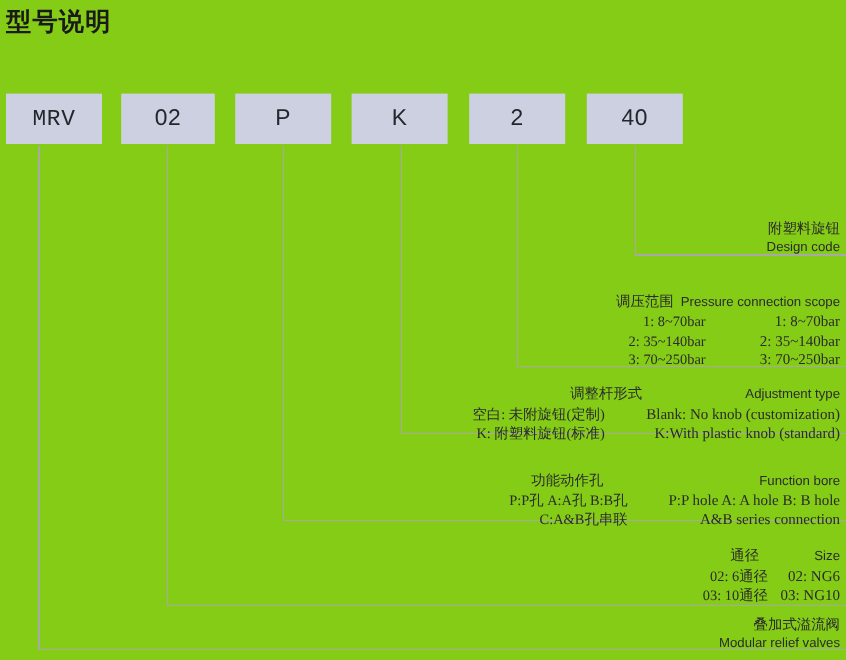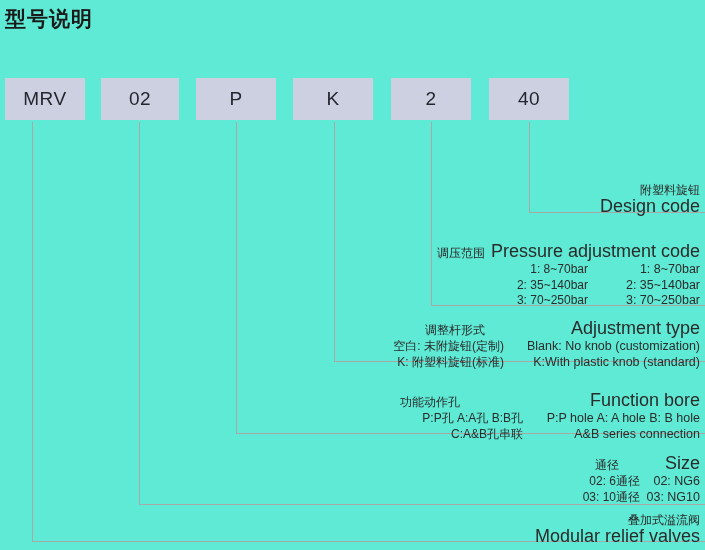--- a/index.html
+++ b/index.html
@@ -4,21 +4,21 @@
 <style>
   html, body {
     margin: 0;
     padding: 0;
     background: #ffffff;
   }
   #page {
     position: relative;
     width: 705px;
     height: 550px;
-    background: #5eead4;
+    background: #84cc16;
     font-family: "Liberation Sans", "DejaVu Sans", sans-serif;
     overflow: hidden;
   }
 
   
   #title {
     position: absolute;
     left: 5px;
     top: 6px;
     font-size: 21px;
@@ -65,53 +65,54 @@
     justify-content: flex-end;
     align-items: baseline;
     white-space: nowrap;
     line-height: 16px;
   }
   .cn {
     font-size: 12px;
     text-align: right;
   }
   .en {
-    font-size: 18px;
+    font-size: 11px;
     text-align: left;
   }
   .gap { display: inline-block; width: 6px; }
 
   
   .anno-head {
     display: flex;
     align-items: baseline;
     white-space: nowrap;
     line-height: 17px;
     font-size: 12.5px;
   }
   .anno-head .cn { font-weight: normal; }
 
   
   .row2 {
     display: flex;
     align-items: flex-start;
     white-space: nowrap;
     line-height: 15.5px;
+    font-family: Liberation Serif, serif;
   }
   .row2 .c1 { text-align: right; font-size: 12px; }
   .row2 .c2 { text-align: right; font-size: 12.5px; }
 </style>
 </head>
 <body>
 
 <div id="page">
 
   <div id="title">型号说明</div>
 
-  <div class="code-box" style="left:5px;  width:80px;">MRV</div>
+  <div class="code-box" style="left:5px;  width:80px;font-family:Liberation Mono, monospace;">MRV</div>
   <div class="code-box" style="left:101px;width:78px;">02</div>
   <div class="code-box" style="left:196px;width:80px;">P</div>
   <div class="code-box" style="left:293px;width:80px;">K</div>
   <div class="code-box" style="left:391px;width:80px;">2</div>
   <div class="code-box" style="left:489px;width:80px;">40</div>
 
   <svg id="leaders" viewBox="0 0 705 550" width="705" height="550">
     <g fill="none" stroke="#a8a8a8" stroke-width="1" shape-rendering="crispEdges">
 
       <path d="M529.5,122 L529.5,212.5 L705,212.5"></path>
@@ -130,21 +131,21 @@
 
   <div class="anno" style="right:5px; top:182px;">
     <div class="anno-line cn">附塑料旋钮</div>
     <div class="anno-line en">Design code</div>
   </div>
 
   <div class="anno" style="right:5px; top:243px;">
     <div class="anno-head">
       <span class="cn">调压范围</span>
       <span class="gap"></span>
-      <span class="en">Pressure adjustment code</span>
+      <span class="en">Pressure connection scope</span>
     </div>
     <div class="row2">
       <span class="c1" style="width:150px;">1: 8~70bar</span>
       <span class="c2" style="width:112px;">1: 8~70bar</span>
     </div>
     <div class="row2">
       <span class="c1" style="width:150px;">2: 35~140bar</span>
       <span class="c2" style="width:112px;">2: 35~140bar</span>
     </div>
     <div class="row2">

